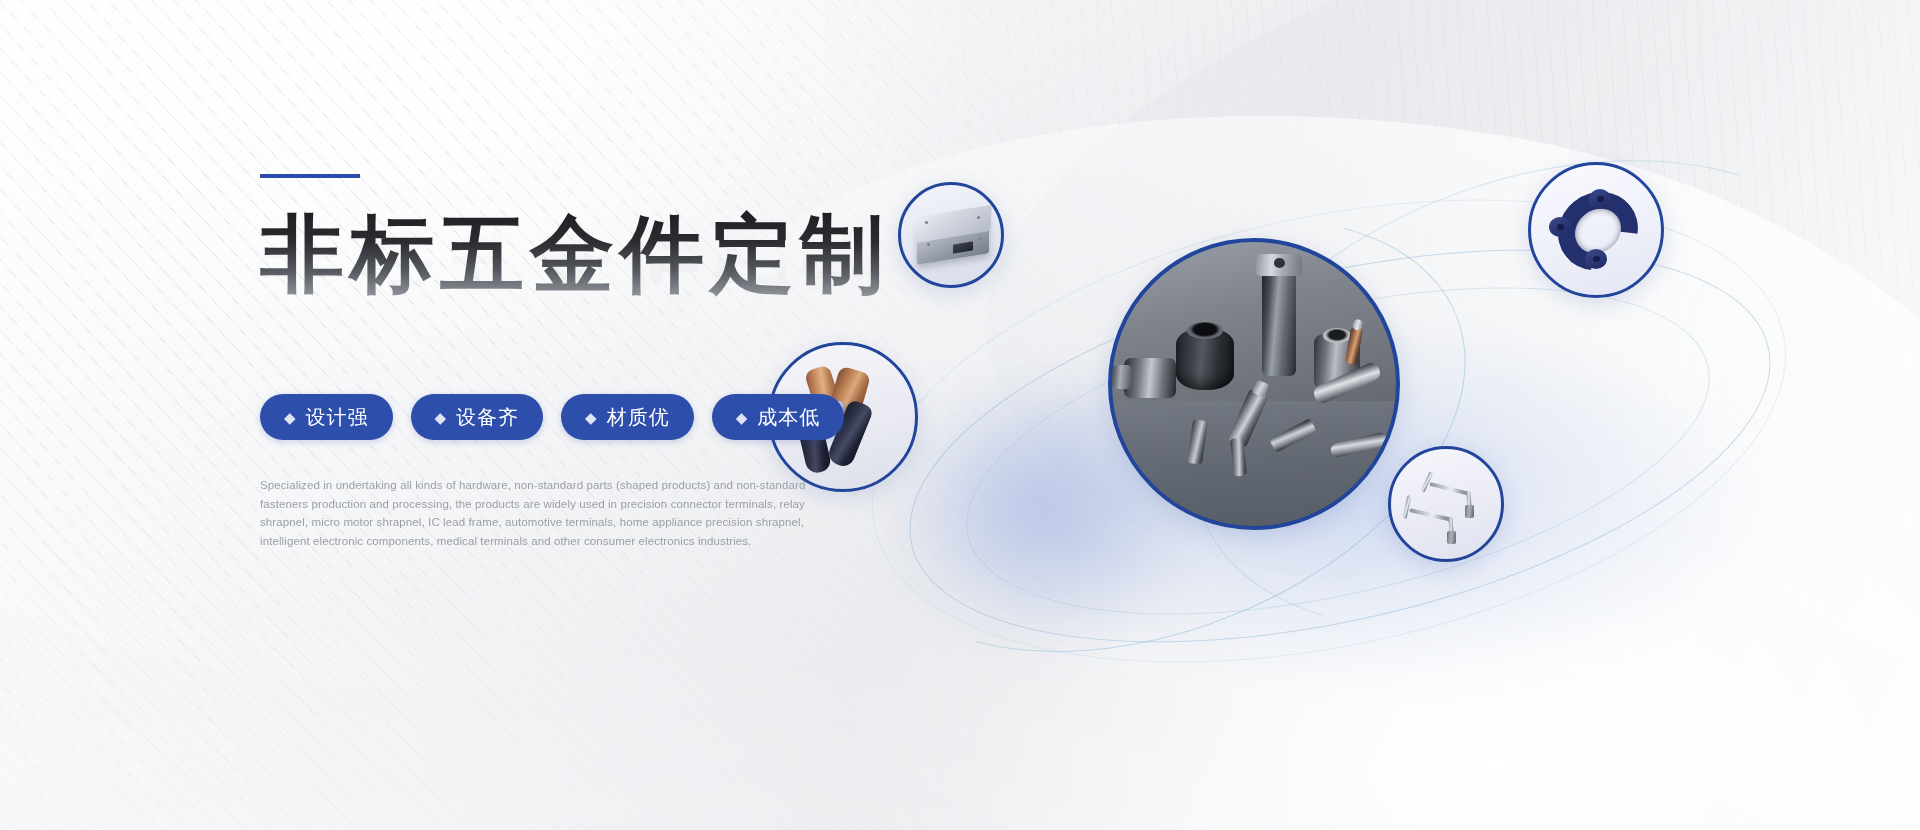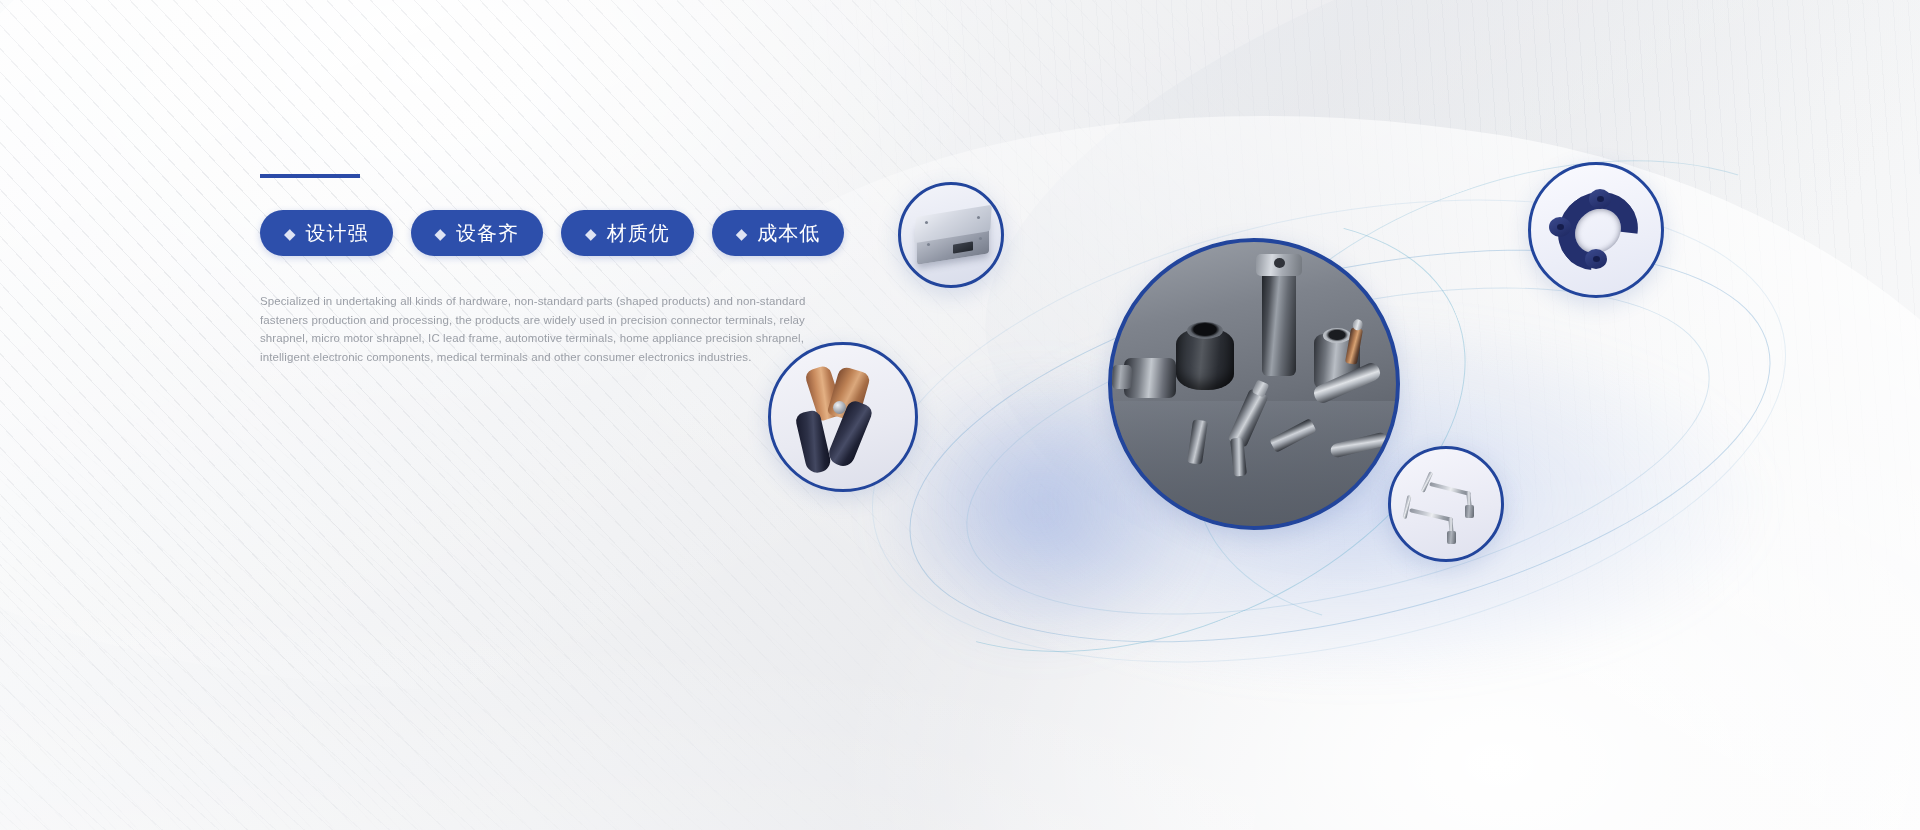--- a/index.html
+++ b/index.html
@@ -448,20 +448,24 @@
   <div class="swoosh sheet-4"></div>
   <div class="swoosh sw-lines-c"></div>
   <div class="swoosh sheet-2"></div>
   <div class="swoosh sheet-3"></div>
 
   <div class="text-col">
 
     <div class="accent-bar"></div>
 
 
+    <div class="headline-wrap">
+      <div class="headline">非标五金件定制</div>
+      <div class="headline-reflect">非标五金件定制</div>
+    </div>
 
     <div class="pills">
       <div class="pill">
         <span class="dia">◆</span>
         <span>设计强</span>
       </div>
       <div class="pill">
         <span class="dia">◆</span>
         <span>设备齐</span>
       </div>

